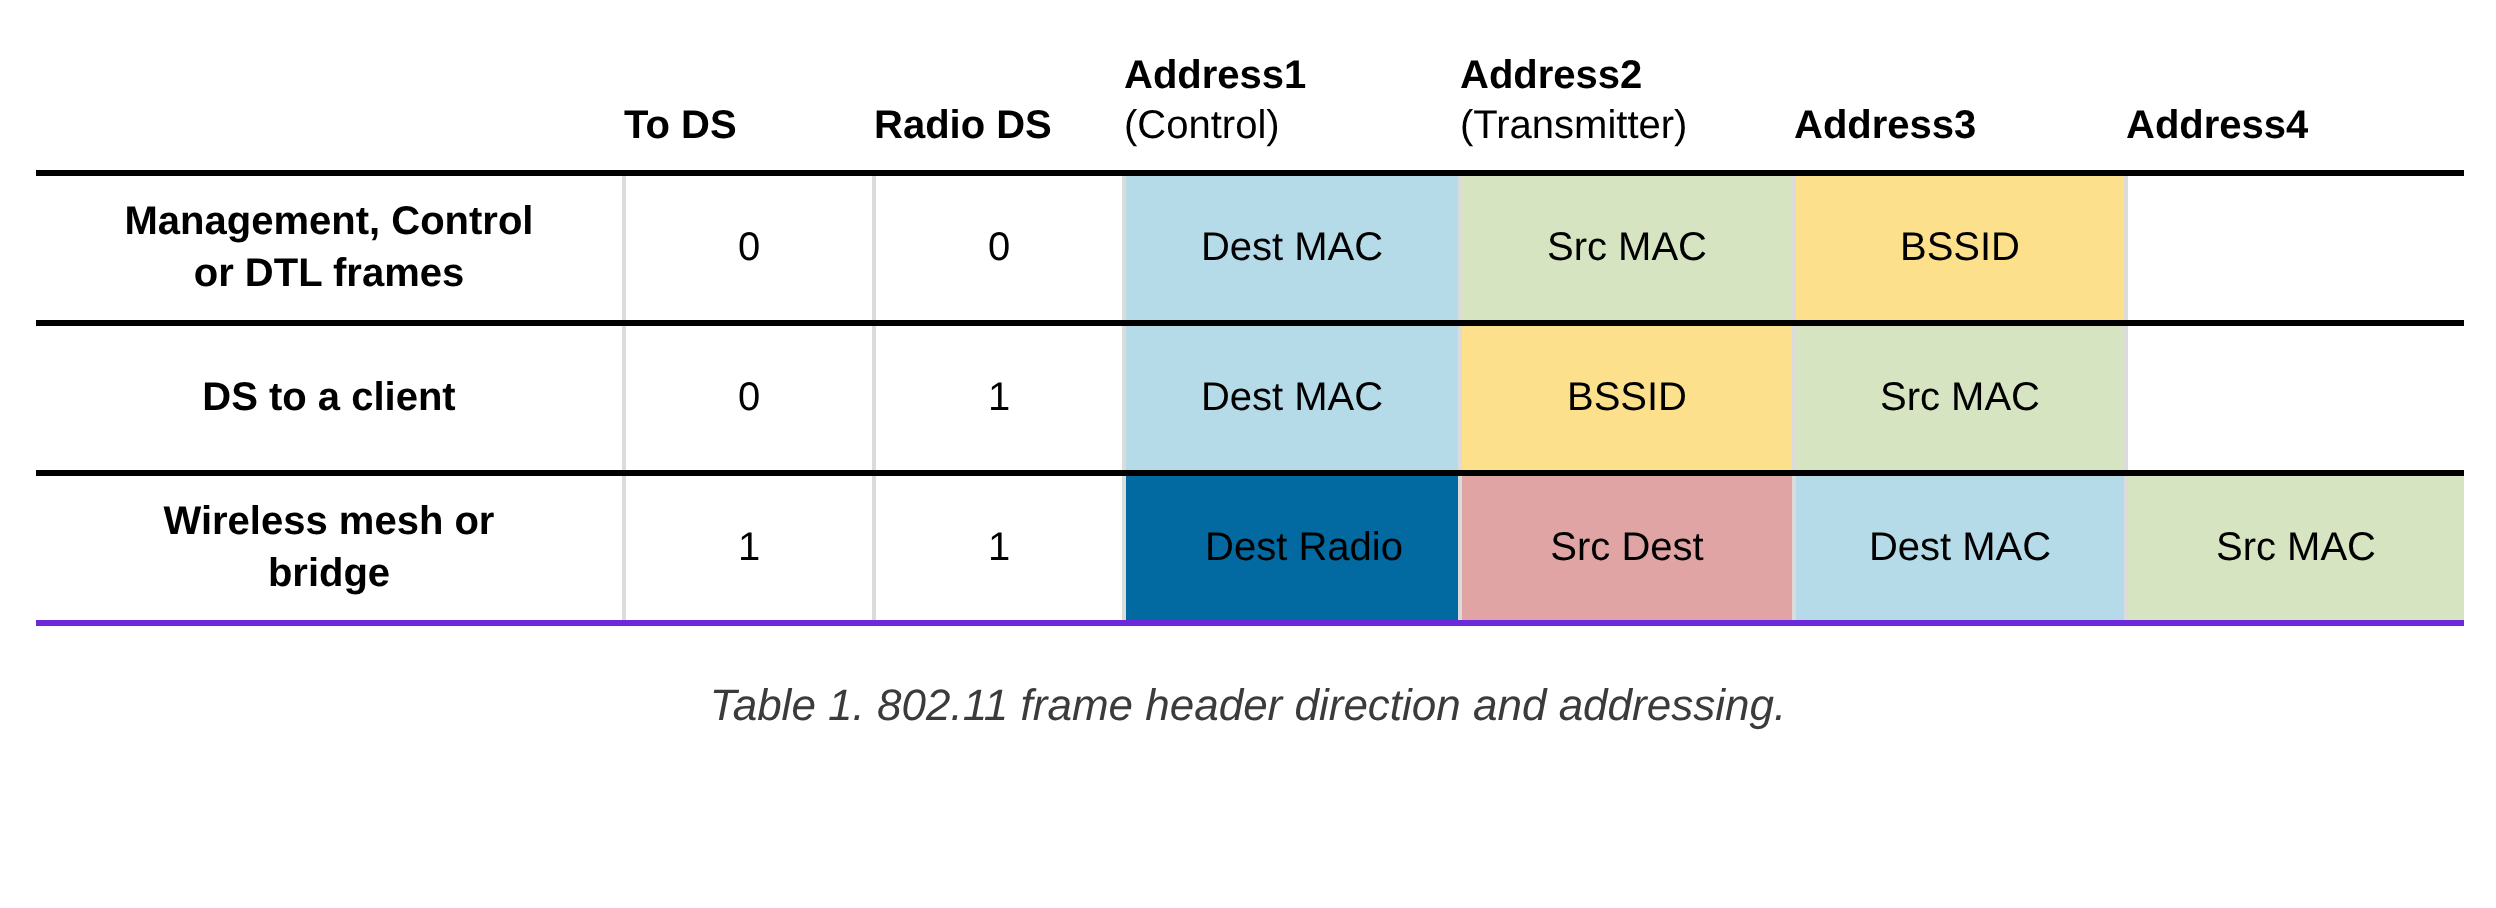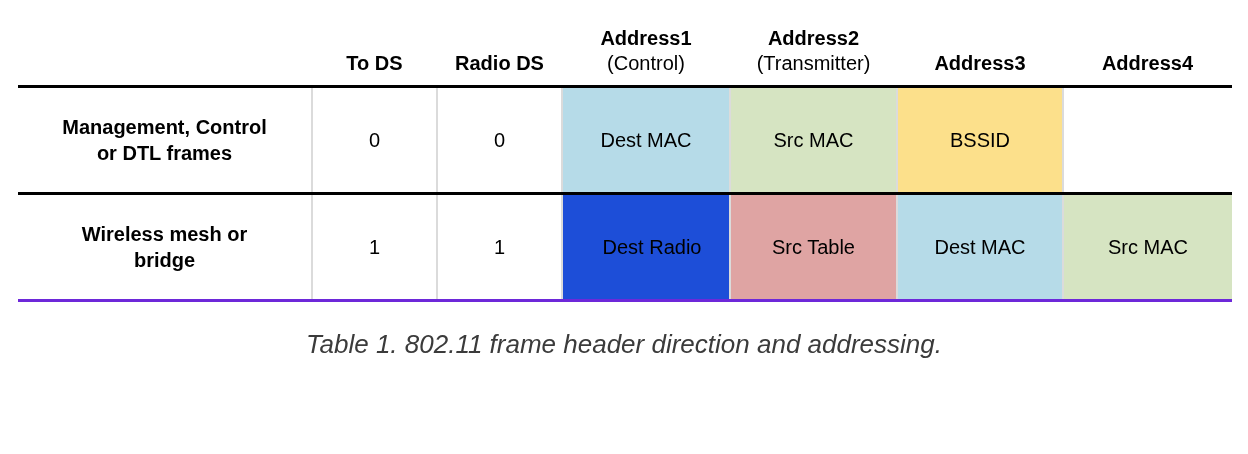--- a/index.html
+++ b/index.html
@@ -19,21 +19,21 @@
   }
   table.frame-table {
     margin-left: 18px;
     width: 1214px;
     border-collapse: collapse;
     table-layout: fixed;
   }
   thead th {
     height: 76px;
     vertical-align: bottom;
-    text-align: center;
+    text-align: left;
     font-size: 20px;
     font-weight: bold;
     padding: 0 0 9px 0;
     line-height: 25px;
     background: #ffffff;
   }
   thead .hdr-sub {
     font-weight: normal;
   }
   tbody tr {
@@ -49,28 +49,28 @@
     font-size: 20px;
     font-weight: normal;
     padding: 0;
   }
   tbody td:not(:first-child) {
     border-left: 2px solid #dbdbdb;
   }
   tbody td.row-label {
     font-weight: bold;
     line-height: 26px;
-    padding: 16px 34px;
+    padding: 0 34px;
   }
   .caption {
     width: 1248px;
     margin-top: 27px;
     text-align: center;
     font-style: italic;
-    font-size: 26px;
+    font-size: 22px;
     color: #3b3b3b;
   }
 </style>
 </head>
 <body>
 
 <div class="page">
 
   <table class="frame-table">
     <colgroup>
@@ -103,25 +103,34 @@
       <tr>
         <td class="row-label">Management, Control or DTL frames</td>
         <td>0</td>
         <td>0</td>
         <td style="background-color: rgb(182, 219, 232);">Dest MAC</td>
         <td style="background-color: rgb(214, 228, 194);">Src MAC</td>
         <td style="background-color: rgb(252, 224, 139);">BSSID</td>
         <td style="background-color: rgb(255, 255, 255);"></td>
       </tr>
       <tr>
+        <td class="row-label">DS to a client</td>
+        <td>0</td>
+        <td>1</td>
+        <td style="background-color: rgb(182, 219, 232);">Dest MAC</td>
+        <td style="background-color: rgb(252, 224, 139);">BSSID</td>
+        <td style="background-color: rgb(214, 228, 194);">Src MAC</td>
+        <td style="background-color: rgb(255, 255, 255);"></td>
+      </tr>
+      <tr>
         <td class="row-label">Wireless mesh or bridge</td>
         <td>1</td>
         <td>1</td>
-        <td style="background-color: #1d4ed8; padding-left: 12px;">Dest Radio</td>
-        <td style="background-color: rgb(223, 164, 163);">Src Table</td>
+        <td style="background-color: #0369a1; padding-left: 12px;">Dest Radio</td>
+        <td style="background-color: rgb(223, 164, 163);">Src Dest</td>
         <td style="background-color: rgb(182, 219, 232);">Dest MAC</td>
         <td style="background-color: rgb(214, 228, 194);">Src MAC</td>
       </tr>
     </tbody>
   </table>
 
   <div class="caption">Table 1. 802.11 frame header direction and addressing.</div>
 
 </div>
 

